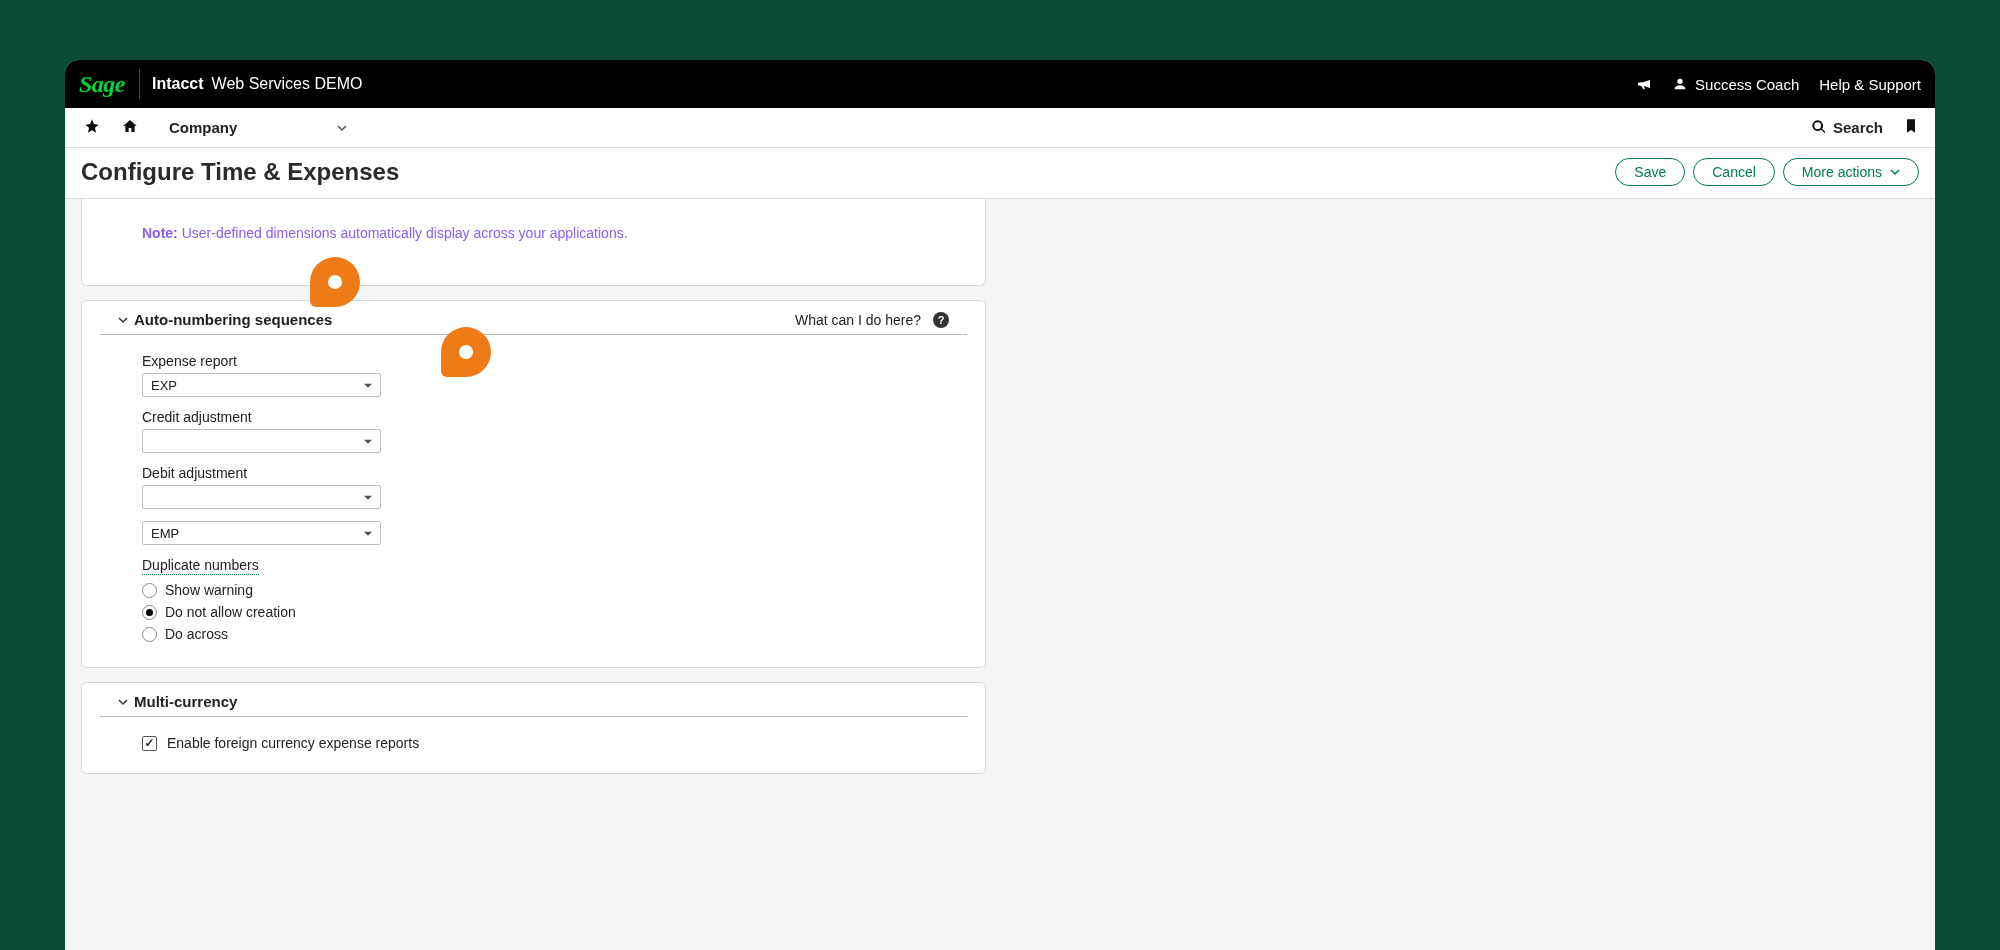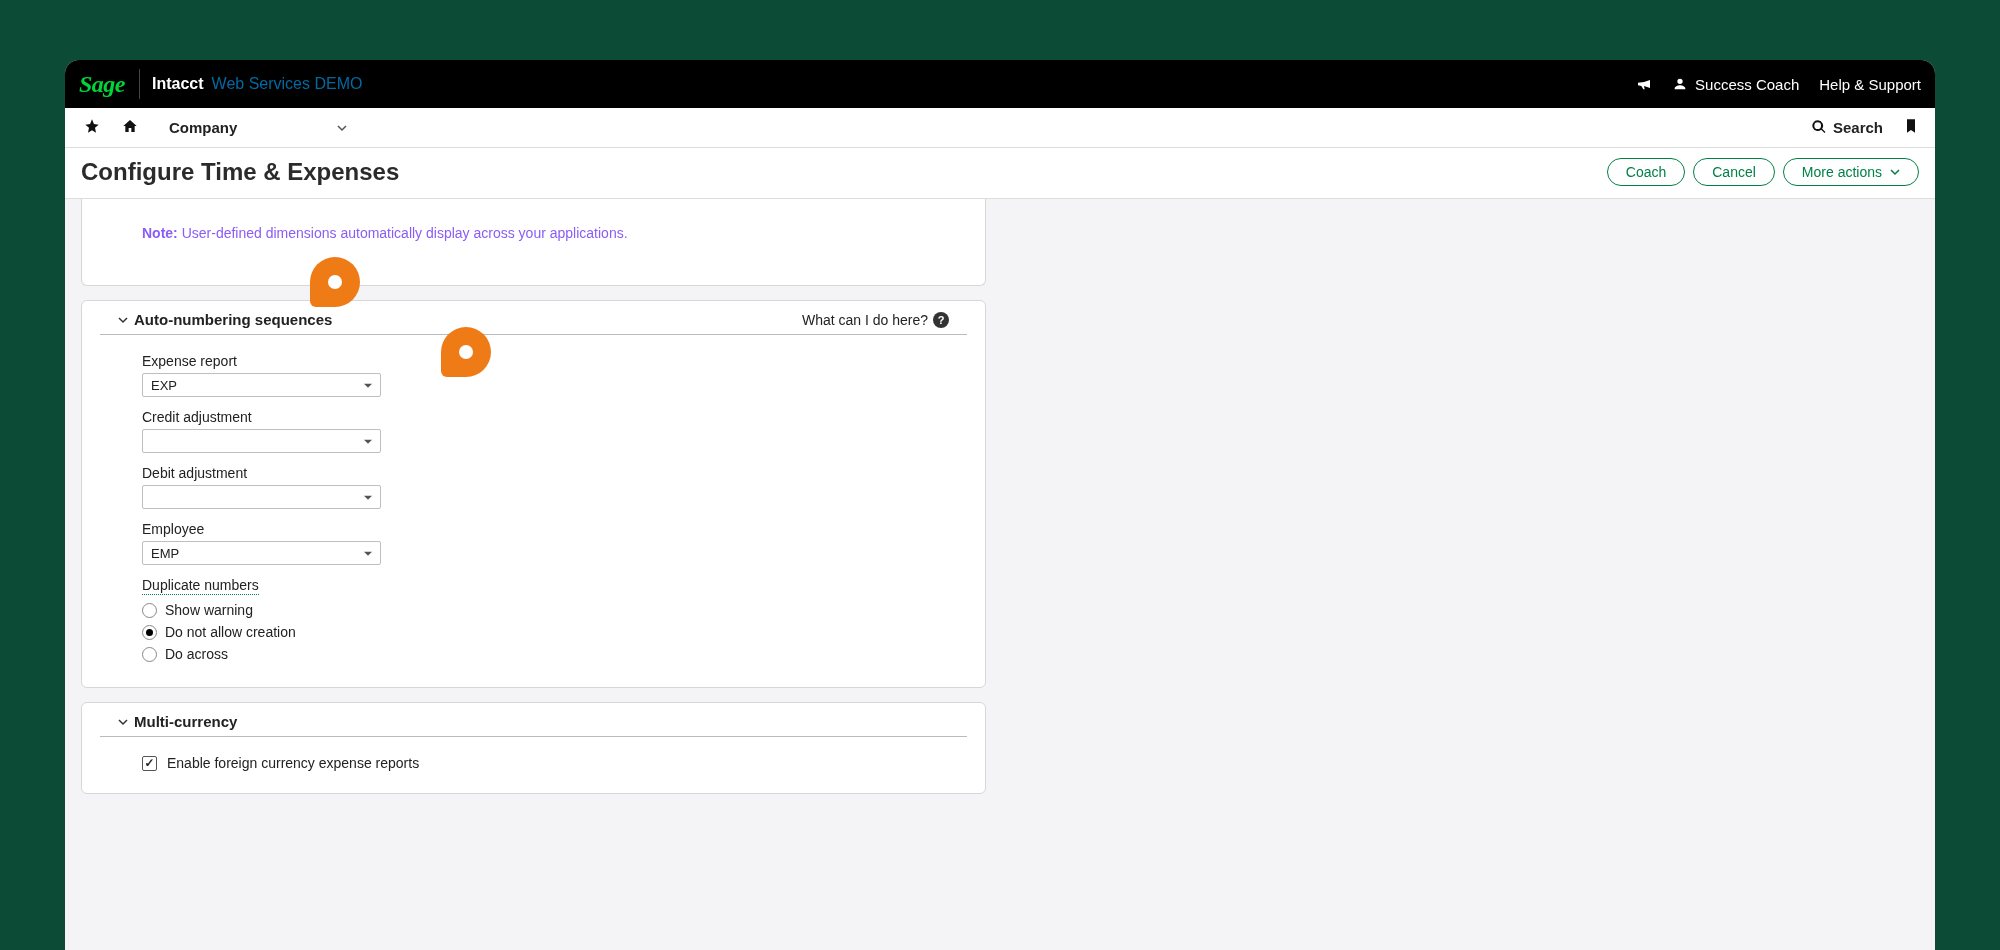--- a/index.html
+++ b/index.html
@@ -38,21 +38,21 @@
     font-size: 24px;
     letter-spacing: -0.5px;
     font-style: italic;
     font-family: Georgia, 'Times New Roman', serif;
     padding-right: 14px;
     margin-right: 12px;
     border-right: 1px solid #444;
     line-height: 30px;
   }
   .product-name { font-weight: 700; font-size: 16px; margin-right: 8px; }
-  .product-sub { font-weight: 400; font-size: 16px; color: #0369a1; }
+  .product-sub { font-weight: 400; font-size: 16px; color: #ffffff; }
   .topbar-spacer { flex: 1; }
   .topbar-right { display: flex; align-items: center; gap: 20px; }
   .topbar-item { display: flex; align-items: center; gap: 7px; cursor: pointer; font-size: 15px; }
 
   
   .navbar {
     background: #fff;
     height: 40px;
     display: flex;
     align-items: center;
@@ -116,21 +116,21 @@
   .section-header {
     display: flex;
     align-items: center;
     padding: 10px 18px 6px 18px;
     border-bottom: 1px solid #bbb;
     margin: 0 18px 18px 18px;
   }
   .section-header.no-right { }
   .section-title { font-weight: 700; font-size: 15px; display: flex; align-items: center; gap: 6px; }
   .section-spacer { flex: 1; }
-  .section-help { font-size: 14px; color: #222; display: flex; align-items: center; gap: 5px; cursor: pointer; }
+  .section-help { font-size: 14px; color: #222; display: flex; align-items: center; gap: 12px; cursor: pointer; }
 
   .form-body { padding: 0 60px; }
 
   .field { margin-bottom: 12px; }
   .field-label { font-size: 14px; color: #222; margin-bottom: 4px; display: block; }
   .underline-label { border-bottom: 1px dotted #008146; display: inline-block; padding-bottom: 1px; }
   .select {
     width: 239px;
     height: 24px;
     border: 1px solid #bfbfbf;
@@ -250,21 +250,21 @@
       <svg class="icon-svg" viewBox="0 0 24 24">
           <path d="M6 2h12v20l-6-4-6 4z"></path>
         </svg>
     </span>
   </div>
 
   <div class="page-header">
     <h1 class="page-title">Configure Time &amp; Expenses</h1>
     <div class="page-header-spacer"></div>
     <div class="header-actions">
-      <button class="btn-outline">Coach</button>
+      <button class="btn-outline">Save</button>
       <button class="btn-outline">Cancel</button>
       <button class="btn-outline">
         <span>More actions</span>
         <span class="chevron-down">
           <svg viewBox="0 0 10 10">
               <path d="M1 3l4 4 4-4" stroke="#008146" stroke-width="1.5" fill="none"></path>
             </svg>
         </span>
       </button>
     </div>
@@ -313,21 +313,20 @@
         </div>
 
         <div class="field">
           <label class="field-label">Debit adjustment</label>
           <div class="select">
             <span></span>
           </div>
         </div>
 
         <div class="field">
-          <label class="field-label">Employee</label>
           <div class="select">
             <span>EMP</span>
           </div>
         </div>
 
         <div class="field" style="margin-bottom:0;">
           <label class="field-label">
             <span class="underline-label">Duplicate numbers</span>
           </label>
           <div class="radio-group">

